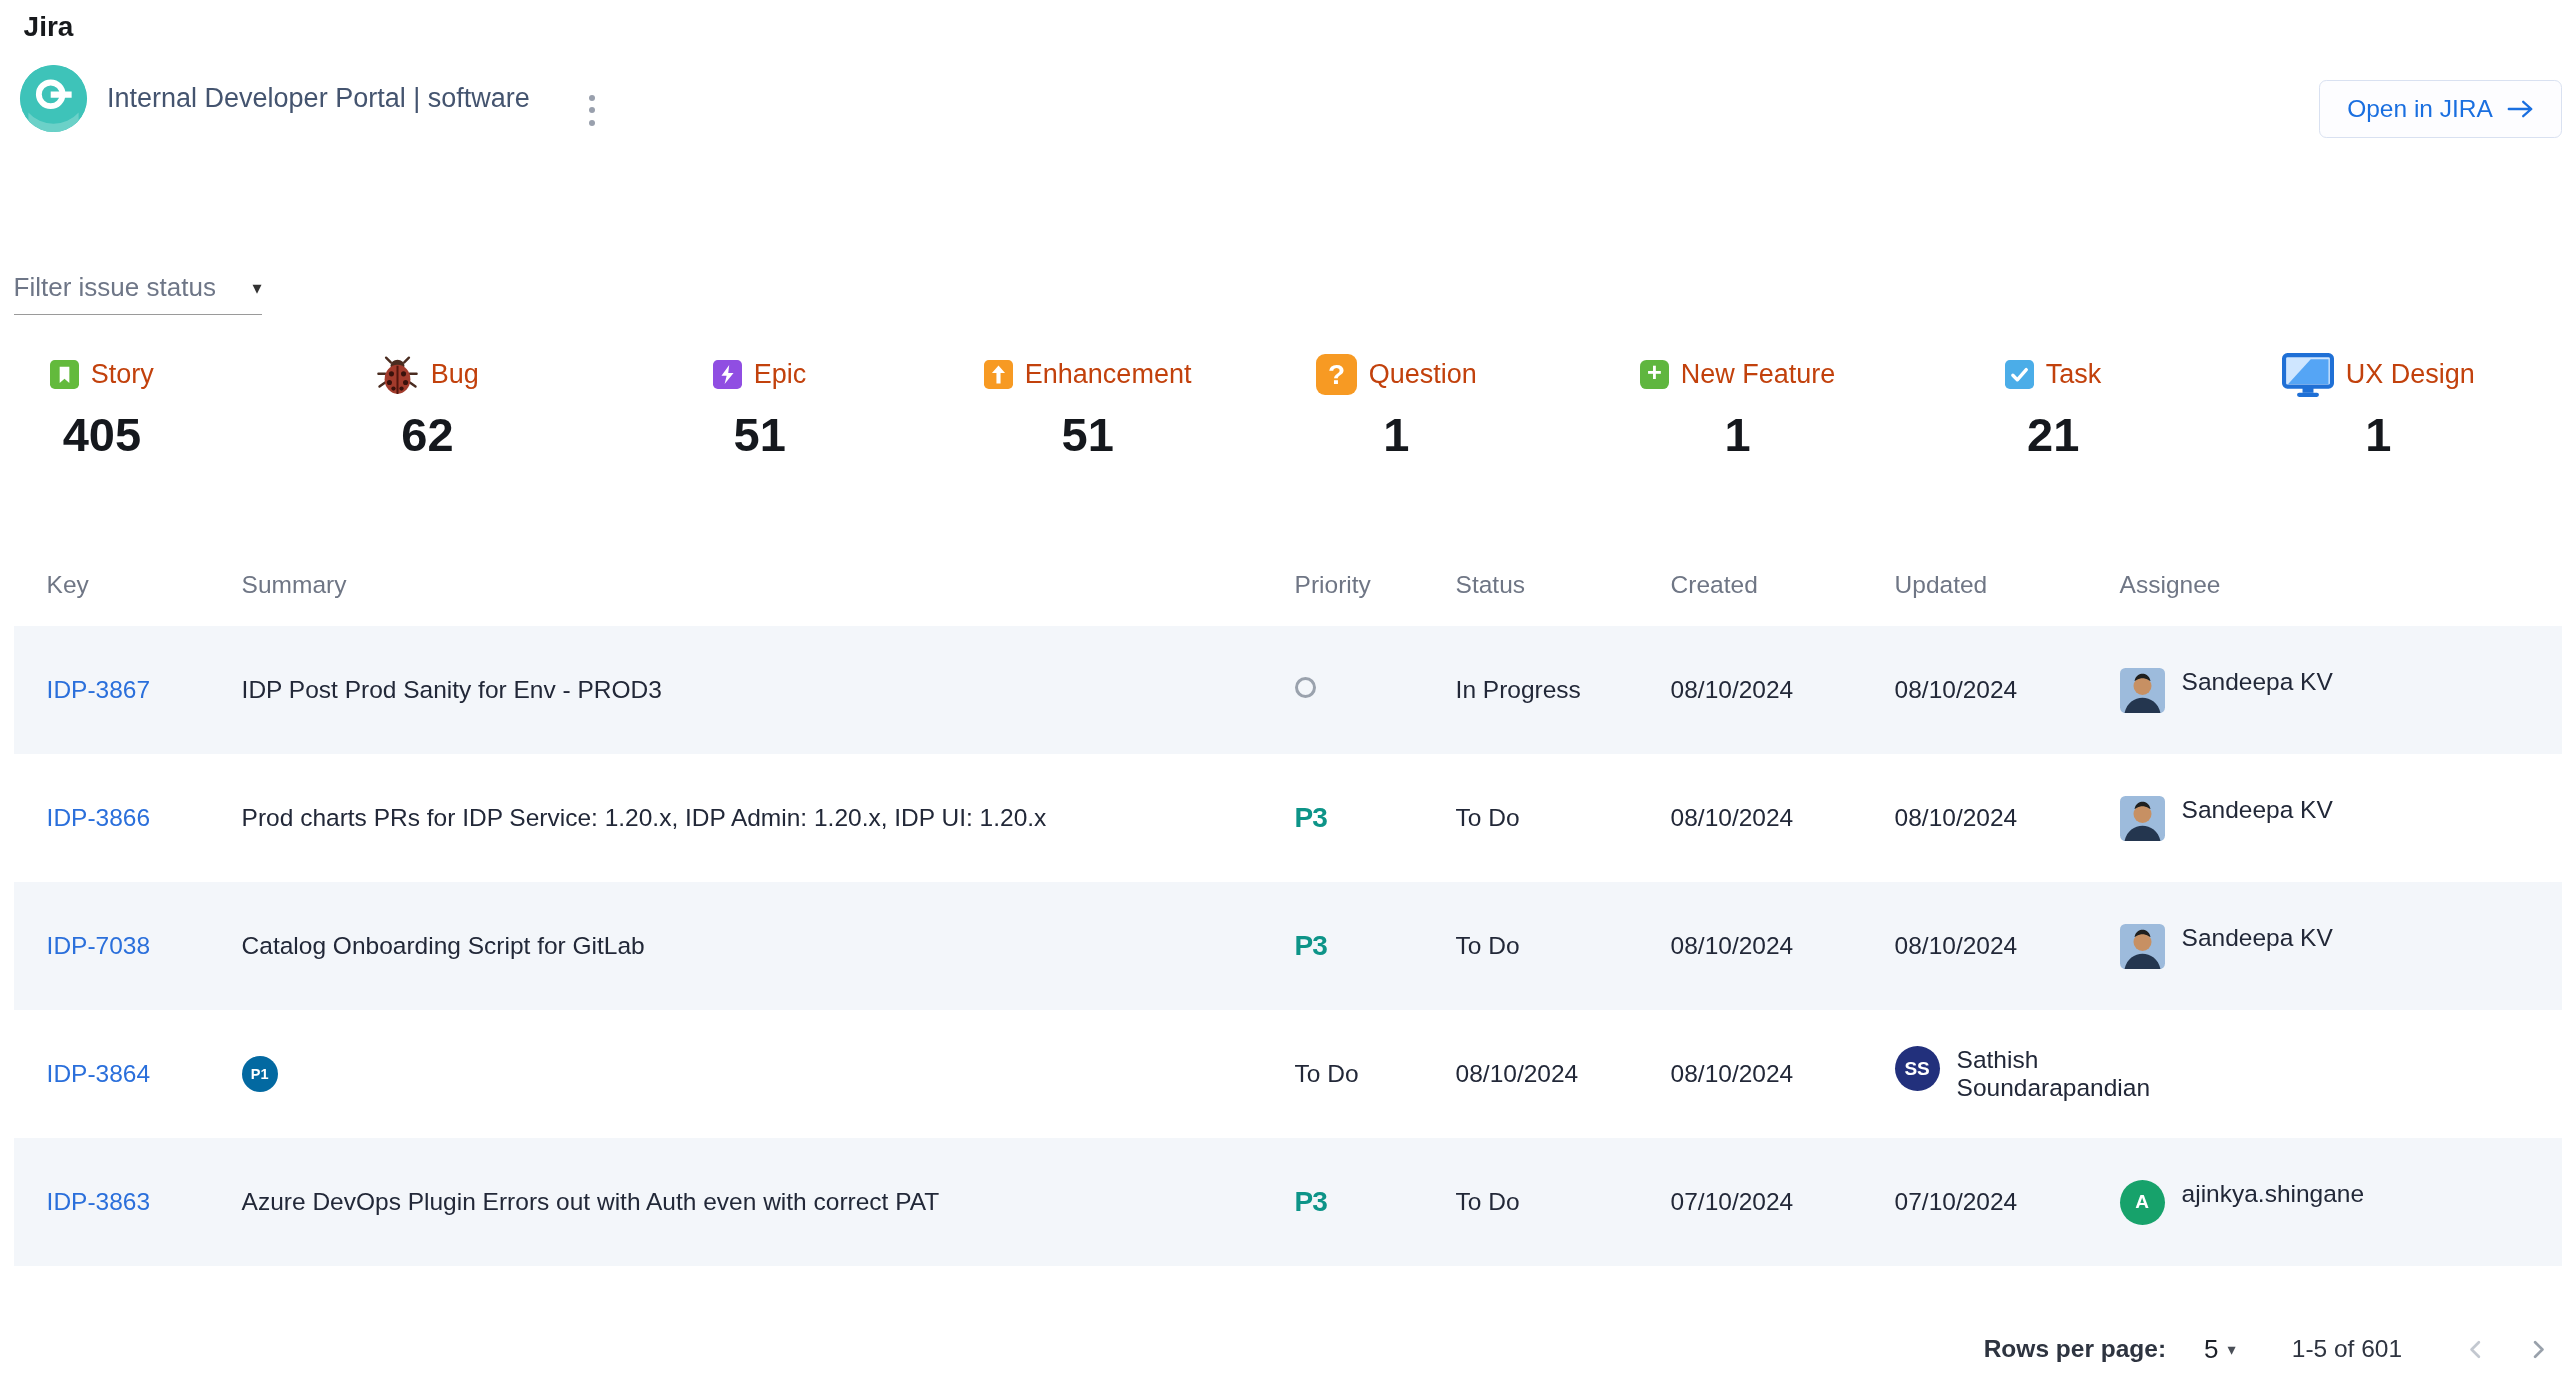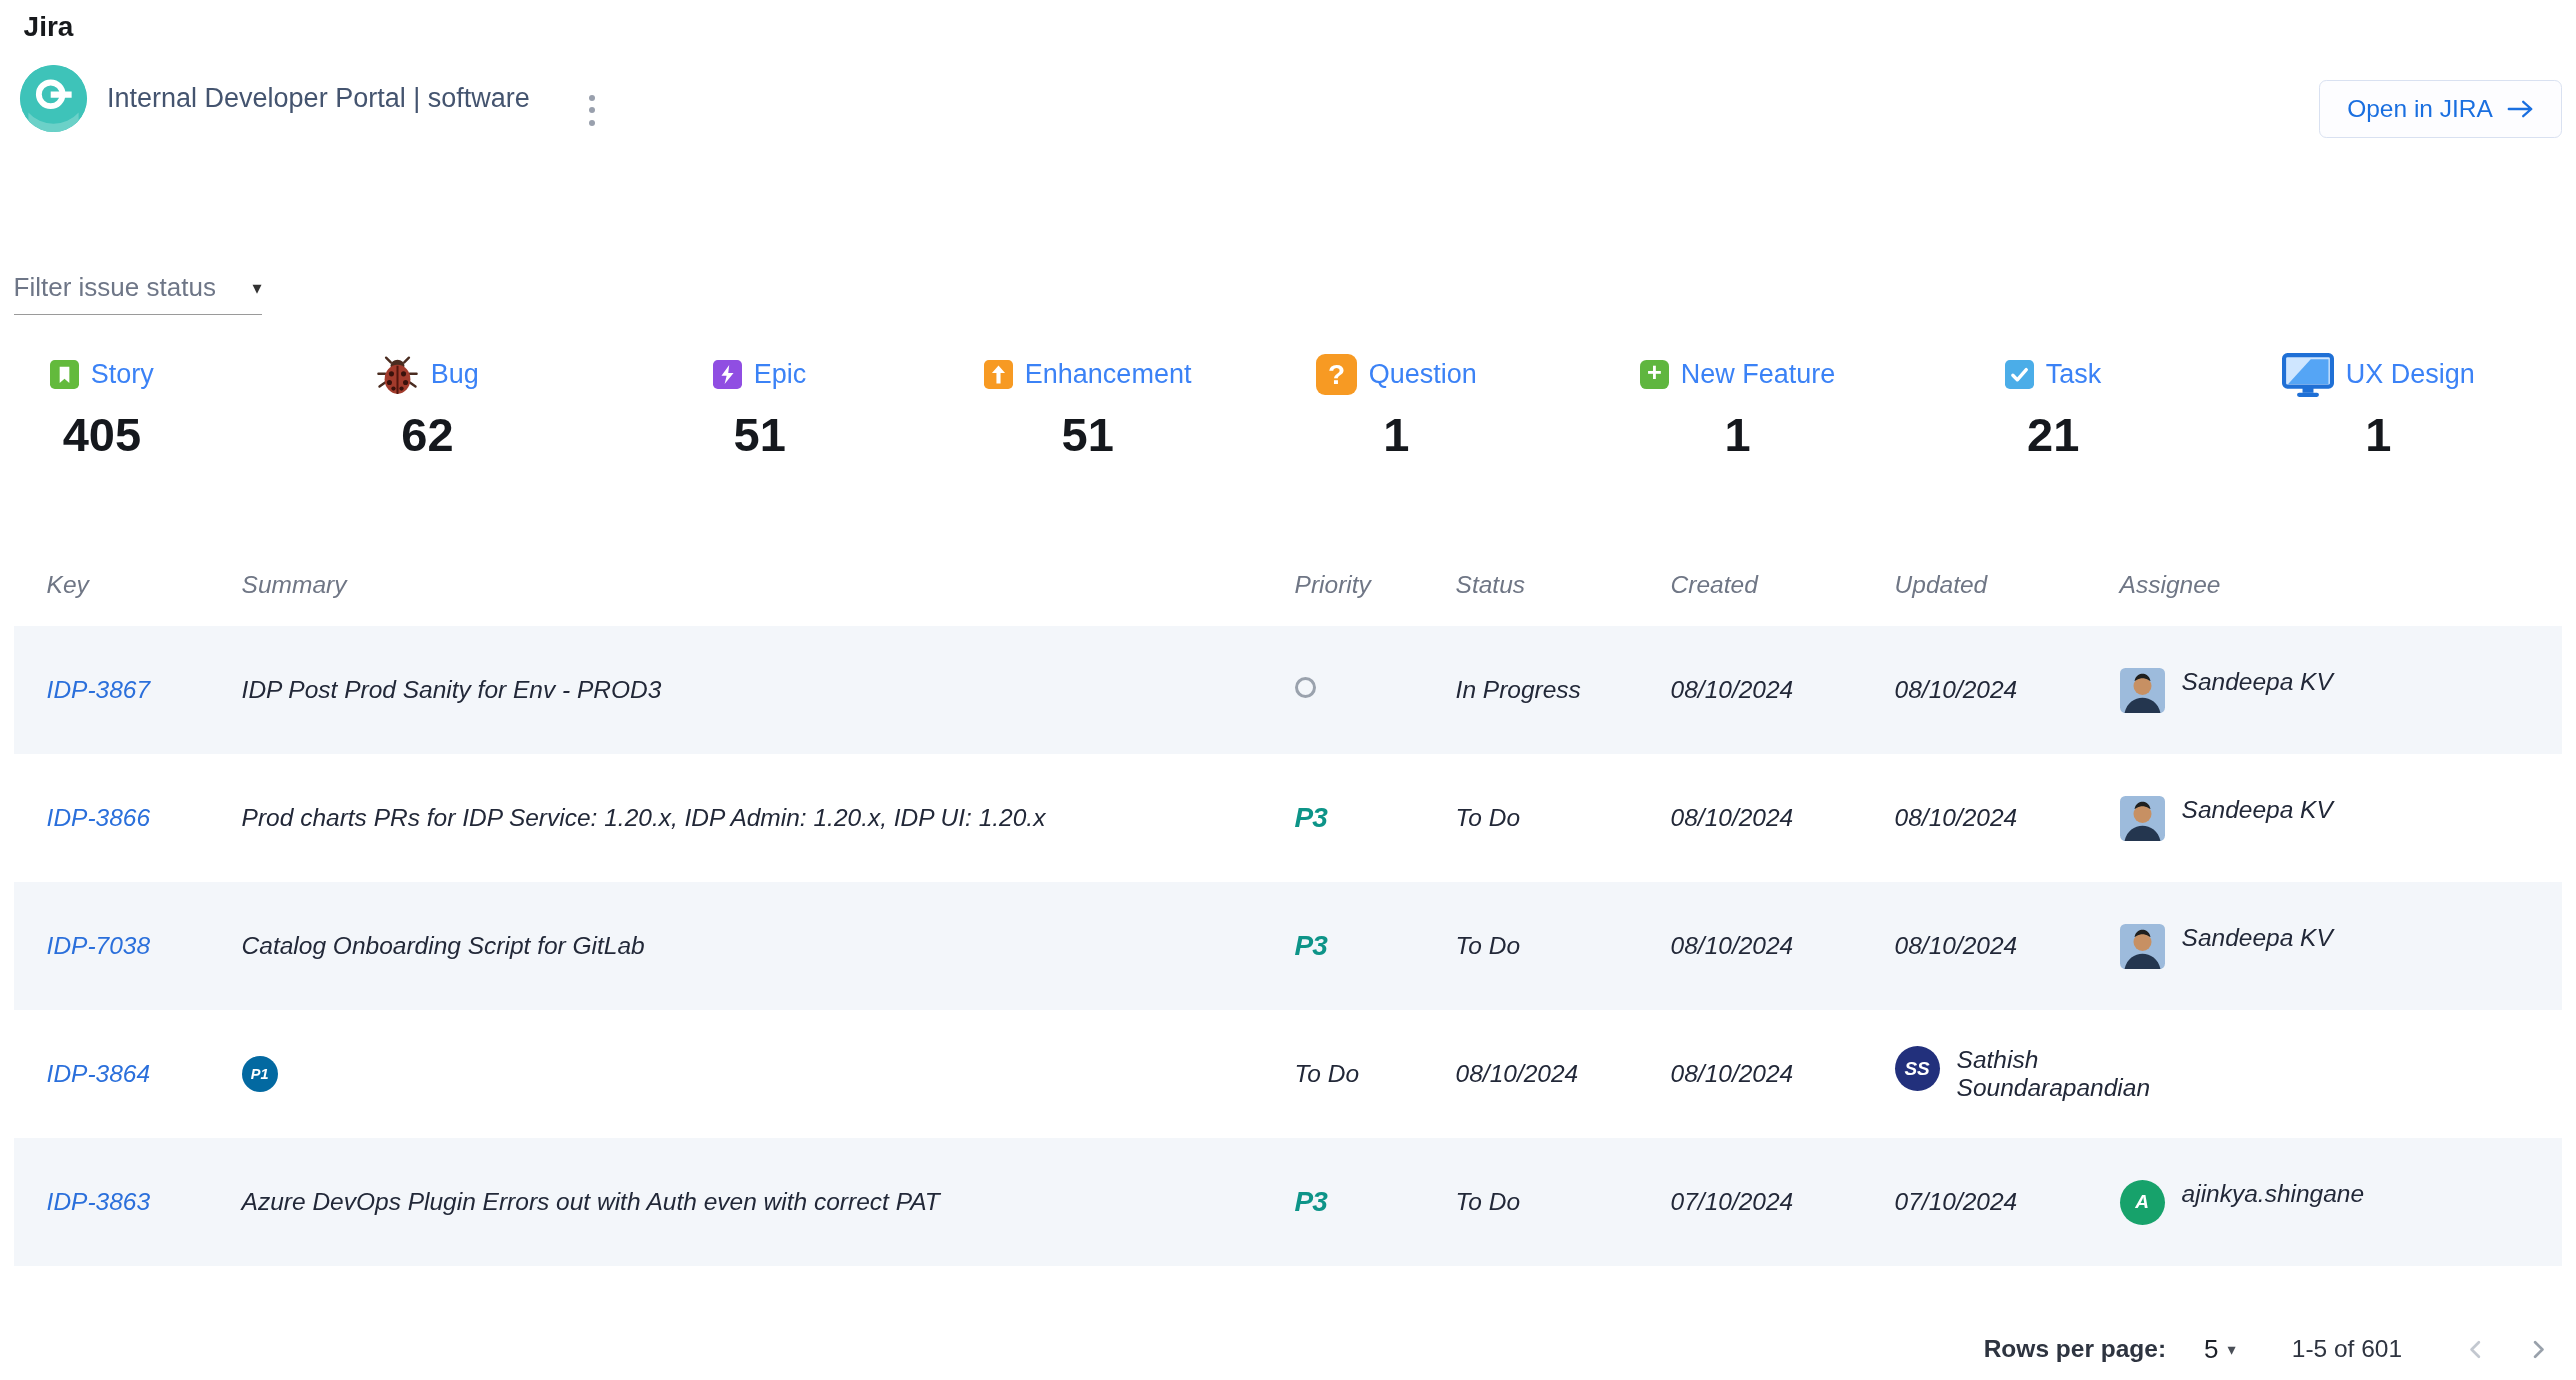--- a/index.html
+++ b/index.html
@@ -34,32 +34,32 @@
   .counter { position:absolute; top:0; }
   .counter:nth-child(1){ left:50px; }
   .counter:nth-child(2){ left:376px; }
   .counter:nth-child(3){ left:713px; }
   .counter:nth-child(4){ left:984px; }
   .counter:nth-child(5){ left:1316px; }
   .counter:nth-child(6){ left:1640px; }
   .counter:nth-child(7){ left:2005px; }
   .counter:nth-child(8){ left:2282px; }
   .counter-top { display:flex; align-items:center; gap:11.8px; height:51px; }
-  .counter-label { font-size:27px; color:#3b82f6; white-space:nowrap; }
+  .counter-label { font-size:27px; color:#c2410c; white-space:nowrap; }
   .counter-num { text-align:center; margin-top:7.3px; font-size:47px; font-weight:700; color:#15181d; }
   .ic-std { width:29px; height:29px; flex:0 0 auto; }
   .ic-bug { width:43px; height:43px; flex:0 0 auto; }
   .ic-ux  { width:52px; height:44px; flex:0 0 auto; }
   .glyph-box { border-radius:7.3px; color:#fff; font-weight:700;
                display:flex; align-items:center; justify-content:center; flex:0 0 auto; }
   .glyph-question { width:41px; height:41px; background:#F79A23; font-size:28px; border-radius:9px; }
   .glyph-plus { width:29px; height:29px; background:#5FB63F; font-size:25.4px; line-height:1; padding-bottom:2.7px; border-radius:6.3px; }
 
   
-  .table { position:absolute; left:13.6px; right:13.6px; top:544px;font-style:italic; }
+  .table { position:absolute; left:13.6px; right:13.6px; top:544px; }
   .thead, .trow { display:grid; grid-template-columns: 195px 1053px 161px 215px 224px 225px 1fr;
                   align-items:center; padding-left:33px; }
   .thead { height:82px; }
   .th { font-size:24.5px; color:#6f7685; }
   .trow { height:128px; }
   .trow.shade { background:#f3f6fa; }
   .cell { font-size:24.5px; color:#222838; }
   .key-link { font-size:24.5px; color:#2a6fdb; text-decoration:none; cursor:pointer; }
   .prio-none { width:21px; height:21px; border:3.2px solid #9aa2ad; border-radius:50%; display:inline-block; }
   .prio-p3 { font-size:28px; font-weight:800; color:#0d9488; letter-spacing:-0.9px; }

